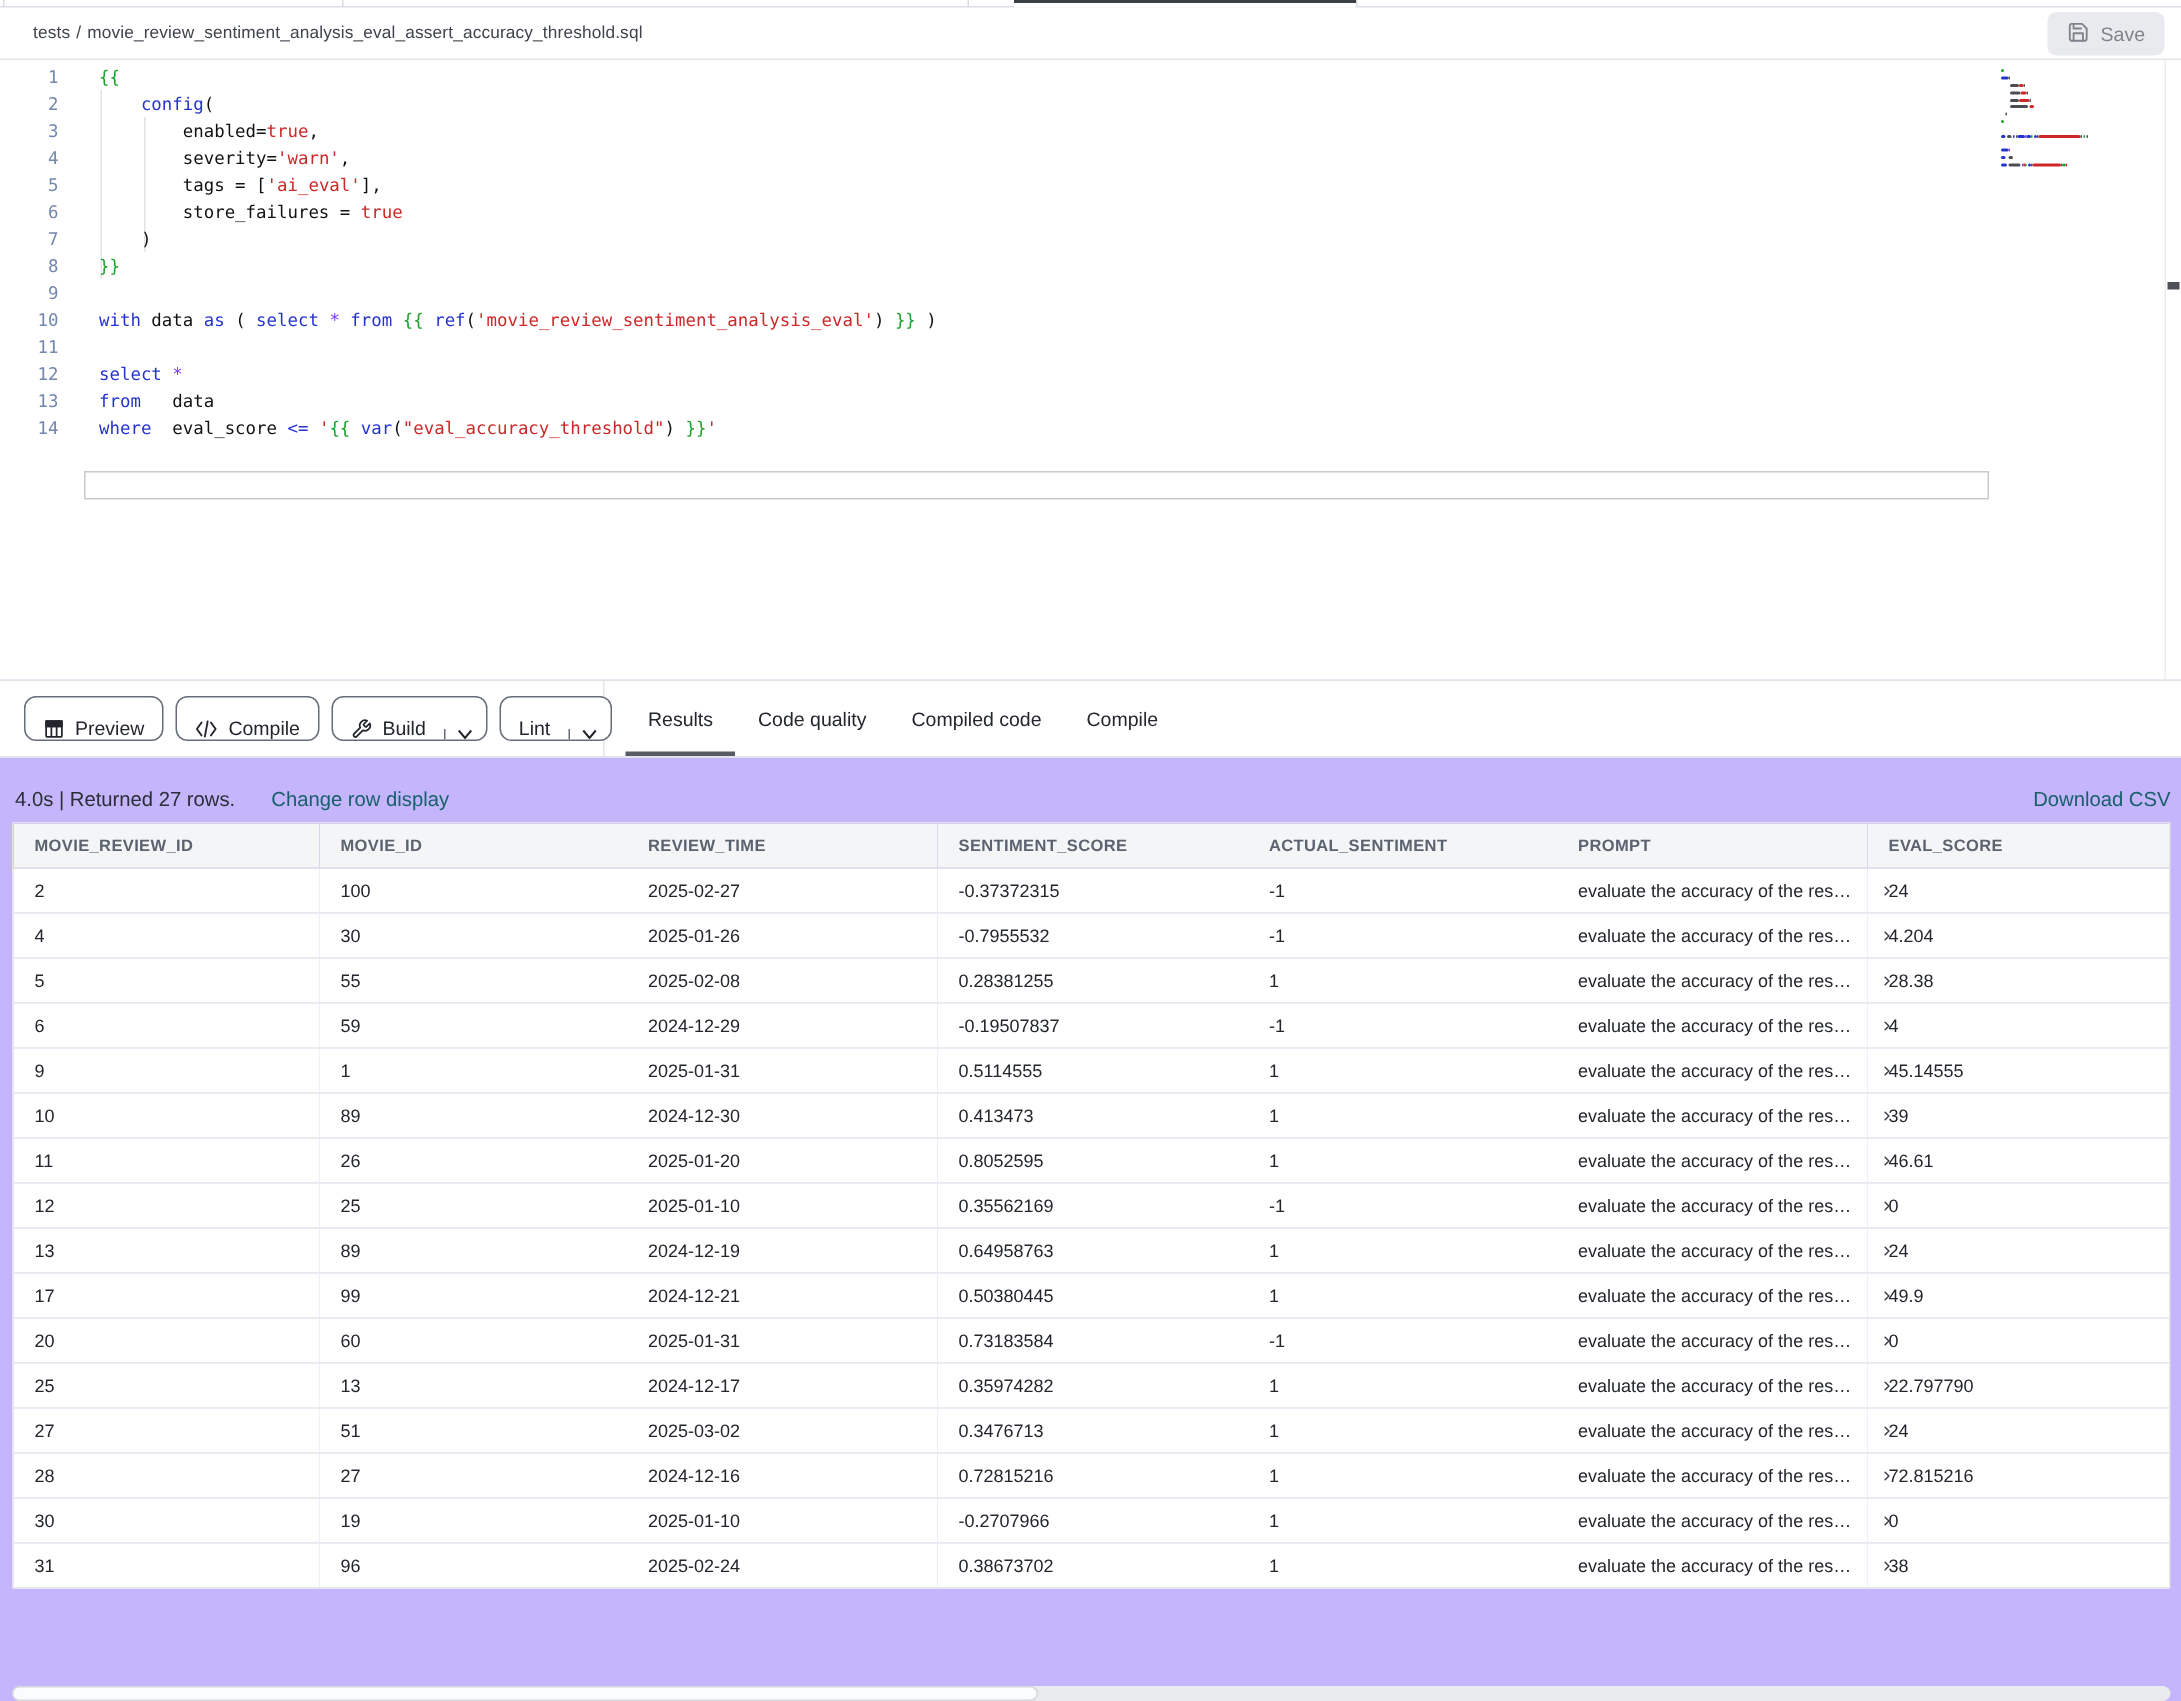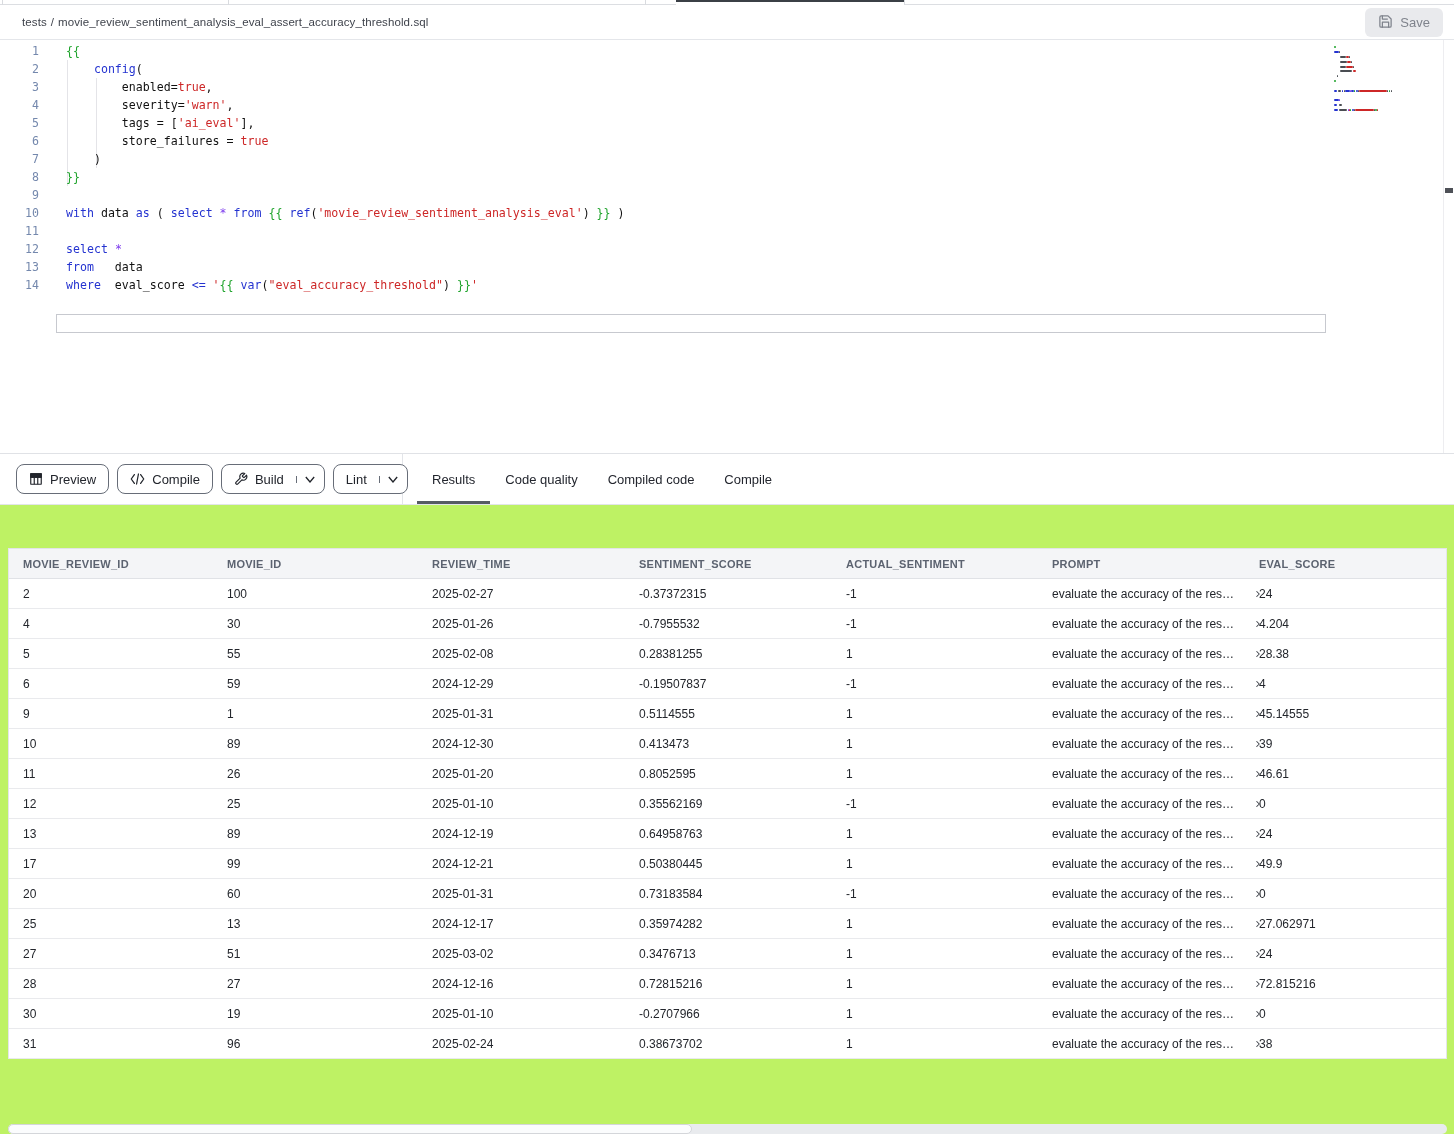--- a/index.html
+++ b/index.html
@@ -1,17 +1,17 @@
 <!DOCTYPE html>
 <html style="--c-accent_teal: #19606a; --c-keyword: #2433d0; --c-string: #cd2727; --c-jinja: #1ea32b; --c-operator: #7c3aed; --c-tab_underline: #565b64;"><head>
 <meta charset="utf-8">
 <style>
   * { margin:0; padding:0; box-sizing:border-box; }
   body { font-family:"Liberation Sans", sans-serif; background:#fff; }
-  .screen { position:relative; width:1454px; height:1134px; background:#bef264; overflow:hidden; }
+  .screen { position:relative; width:1454px; height:1134px; background:#c4b5fd; overflow:hidden; }
 
   
   .top-strip { position:absolute; top:0; left:0; right:0; height:5px; background:#fff; border-bottom:1px solid #dcdee2; }
   .top-strip .vdiv { position:absolute; top:0; width:1px; height:5px; background:#d9dbdf; }
   .top-strip .active-notch { position:absolute; left:676px; top:0; width:228px; height:5px; background:#fff; }
   .top-strip .active-top { position:absolute; left:676px; top:0; width:228px; height:2px; background:#3b4046; }
 
   
   .file-bar { position:absolute; top:5px; left:0; right:0; height:35px; background:#fff; border-bottom:1px solid #e4e6ea; }
   .breadcrumb { position:absolute; left:22px; top:50%; transform:translateY(-50%); font-size:11.5px; color:#3f434c; letter-spacing:0.1px; }
@@ -45,21 +45,21 @@
   .mm-jinja { background:var(--c-jinja); }
   .mm-op, .mm-op2 { background:var(--c-operator); }
   .editor-border-r { position:absolute; left:1443px; top:0; width:1px; height:413px; background:#ededf0; }
   .editor-thumb { position:absolute; left:1445px; top:148px; width:8px; height:5px; background:#4e5157; }
 
   
   .toolbar { position:absolute; top:453px; left:0; width:1454px; height:52px; background:#fff;
              border-top:1px solid #e0e2e6; border-bottom:1px solid #e3e5e9; }
   .btn-area { position:absolute; left:0; top:0; width:403px; height:100%; border-right:1px solid #e3e5e9;
               display:flex; align-items:center; padding-left:16px; gap:8px; }
-  .btn { height:30px; border:1px solid #676d78; border-radius:8px; background:#fff; display:flex; align-items:center;
+  .btn { height:30px; border:1px solid #676d78; border-radius:8px; background:#fff; display:flex; align-items:flex-end;
          font-size:13px; color:#22252c; font-family:inherit; cursor:pointer; padding:0; }
   .btn .main { display:flex; align-items:center; gap:7px; padding:0 12px; }
   .btn .chev { width:28px; display:flex; align-items:center; justify-content:center; border-left:1px solid #676d78; cursor:pointer; }
   .btn svg { display:block; }
   .tabs { position:absolute; left:403px; top:0; right:0; height:100%; display:flex; padding-left:14px; }
   .tab { padding:0 15px; display:flex; align-items:center; font-size:13px; color:#23262e; position:relative; cursor:pointer; }
   .tab.active::after { content:""; position:absolute; left:0; right:0; bottom:0; height:3px; background:var(--c-tab_underline); }
 
   
   .status-row { position:absolute; top:505px; left:0; right:0; height:55px; display:flex; align-items:center; padding:0 7px 0 10px; }
@@ -315,20 +315,25 @@
         </div>
       <div class="tab">
           <span>Compiled code</span>
         </div>
       <div class="tab">
           <span>Compile</span>
         </div>
     </div>
   </div>
 
+  <div class="status-row">
+    <span class="status-text">4.0s | Returned 27 rows.</span>
+    <a class="link change-link">Change row display</a>
+    <a class="link download-link">Download CSV</a>
+  </div>
 
   <div class="table-wrap">
     <table>
       <colgroup>
         <col style="width:204px">
           <col style="width:205px">
           <col style="width:207px">
           <col style="width:207px">
           <col style="width:206px">
           <col style="width:207px">
@@ -529,21 +534,21 @@
             <td>0.35974282</td>
             <td>1</td>
             <td>
               <span class="prompt-cell">
                 <span>evaluate the accuracy of the res…</span>
                 <svg width="10" height="10" viewBox="0 0 24 24" fill="none" stroke="#3c4048" stroke-width="2.5" stroke-linecap="round" stroke-linejoin="round">
                   <polyline points="9 18 15 12 9 6"></polyline>
                 </svg>
               </span>
             </td>
-            <td>27.062971</td>
+            <td>22.797790</td>
           </tr>
           <tr>
             <td>27</td>
             <td>51</td>
             <td>2025-03-02</td>
             <td>0.3476713</td>
             <td>1</td>
             <td>
               <span class="prompt-cell">
                 <span>evaluate the accuracy of the res…</span>

